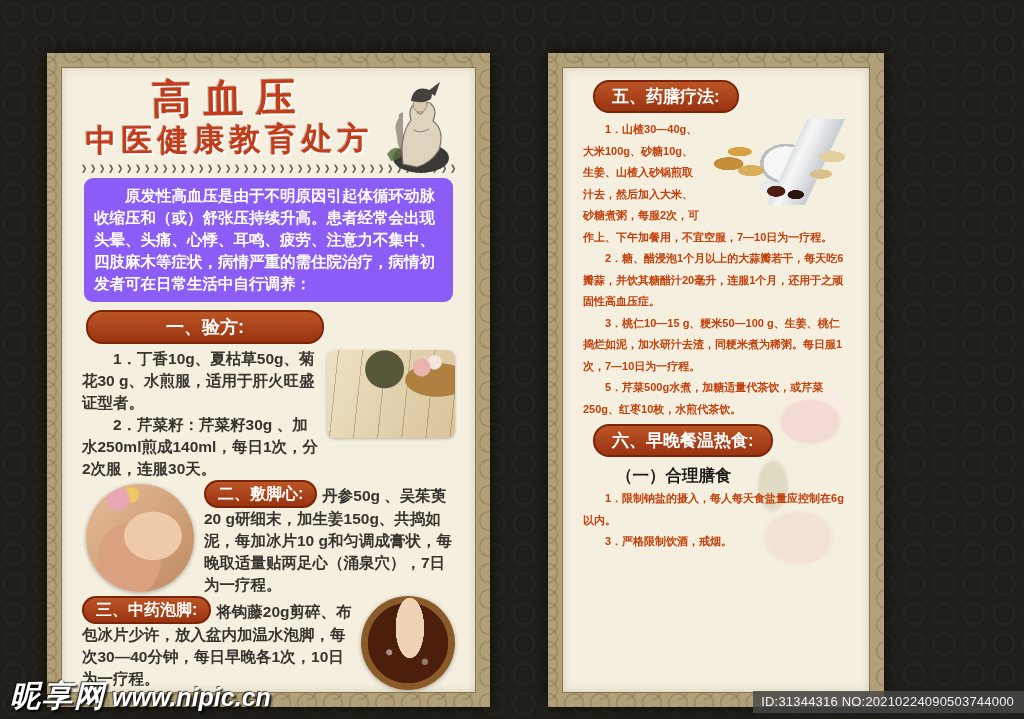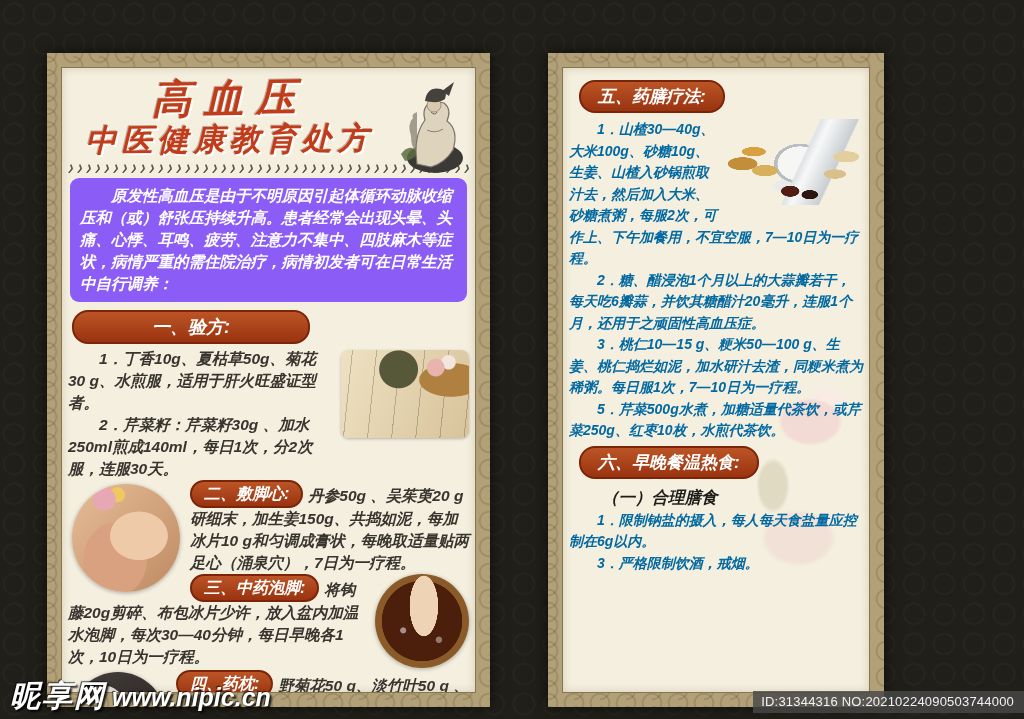--- a/index.html
+++ b/index.html
@@ -17,21 +17,21 @@
       radial-gradient(circle at 0 50%, rgba(0,0,0,0) 8px, rgba(92,76,45,.30) 9px, rgba(0,0,0,0) 11px),
       radial-gradient(circle, rgba(0,0,0,0) 8px, rgba(92,76,45,.30) 9px, rgba(0,0,0,0) 11px);
     background-size:26px 26px;background-position:0 0,13px 13px;
     box-shadow:0 0 14px rgba(0,0,0,.65);
   }
   .page-left{left:47px;width:443px;}
   .page-right{left:548px;width:336px;}
   .inner{
     width:100%;height:100%;box-sizing:border-box;background:#f4efdf;
     border:1px solid #877550;box-shadow:inset 0 0 8px rgba(120,100,60,.25);
-    padding:8px 6px;overflow:hidden;position:relative;font-style:italic;
+    padding:8px 20px;overflow:hidden;position:relative;
   }
   
   .title-block{position:relative;height:86px;margin-right:78px;}
   .title1{
     text-align:center;font-family:"DejaVu Serif",serif;font-weight:bold;
     font-size:40px;line-height:44px;color:#c03c1a;letter-spacing:12px;
     text-shadow:2px 2px 0 rgba(255,255,255,.85),-1px -1px 0 rgba(110,30,5,.35);
     transform:rotate(-1deg);
   }
   .title2{
@@ -94,21 +94,21 @@
     background-image:
       radial-gradient(circle at 36% 64%, #ef9fb5 0 11%, rgba(0,0,0,0) 12%),
       radial-gradient(circle at 64% 42%, #8fb0d8 0 10%, rgba(0,0,0,0) 11%),
       radial-gradient(ellipse at 34% 36%, #ded6cf 0 24%, rgba(0,0,0,0) 25%),
       radial-gradient(ellipse at 66% 68%, #cdbfb4 0 24%, rgba(0,0,0,0) 25%),
       linear-gradient(160deg,#45403c,#15100f);
   }
   .sec4{clear:right;}
   
   .r-pill{font-size:17px;padding:3px 17px;margin:4px 0 6px 10px;}
-  .rsec p{margin:0;font-size:14px;line-height:21.5px;color:#0369a1;font-weight:600;text-indent:2em;}
+  .rsec p{margin:0;font-size:11px;line-height:21.5px;color:#c2410c;font-weight:600;text-indent:2em;}
   .rsec p.subhead{font-size:16.5px;font-weight:800;color:#1f1c18;line-height:25px;}
   .photo-mortar{
     float:right;width:140px;height:86px;margin:0 0 2px 6px;
     background-image:
       radial-gradient(ellipse 13px 5px at 22% 38%, #d8a040 0 90%, rgba(0,0,0,0) 95%),
       radial-gradient(ellipse 16px 7px at 14% 52%, #c28e3a 0 90%, rgba(0,0,0,0) 95%),
       radial-gradient(ellipse 14px 6px at 30% 60%, #d8b05c 0 90%, rgba(0,0,0,0) 95%),
       radial-gradient(ellipse 12px 5px at 80% 64%, #d9c08a 0 90%, rgba(0,0,0,0) 95%),
       radial-gradient(ellipse 14px 6px at 88% 44%, #e3cf9d 0 90%, rgba(0,0,0,0) 95%),
       radial-gradient(ellipse 10px 6px at 48% 84%, #4f1d12 0 88%, rgba(0,0,0,0) 95%),

